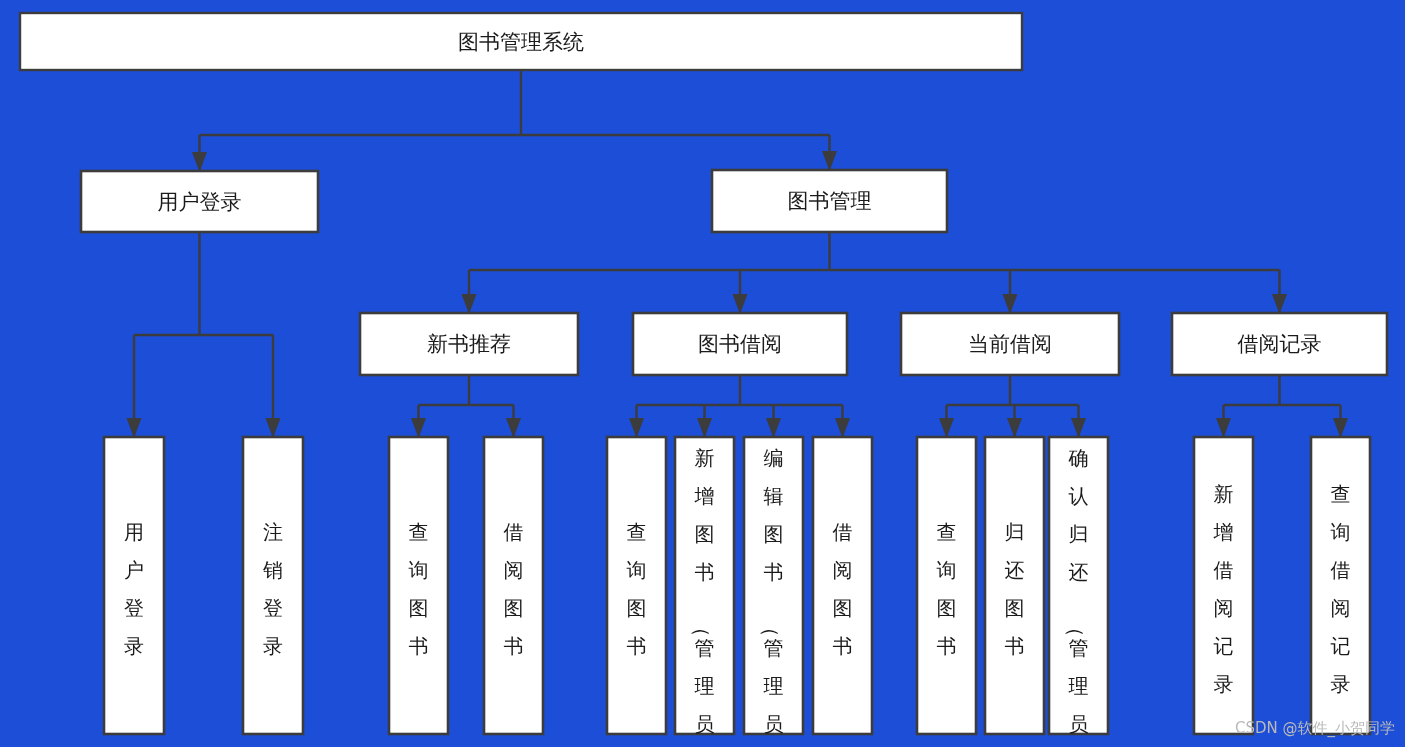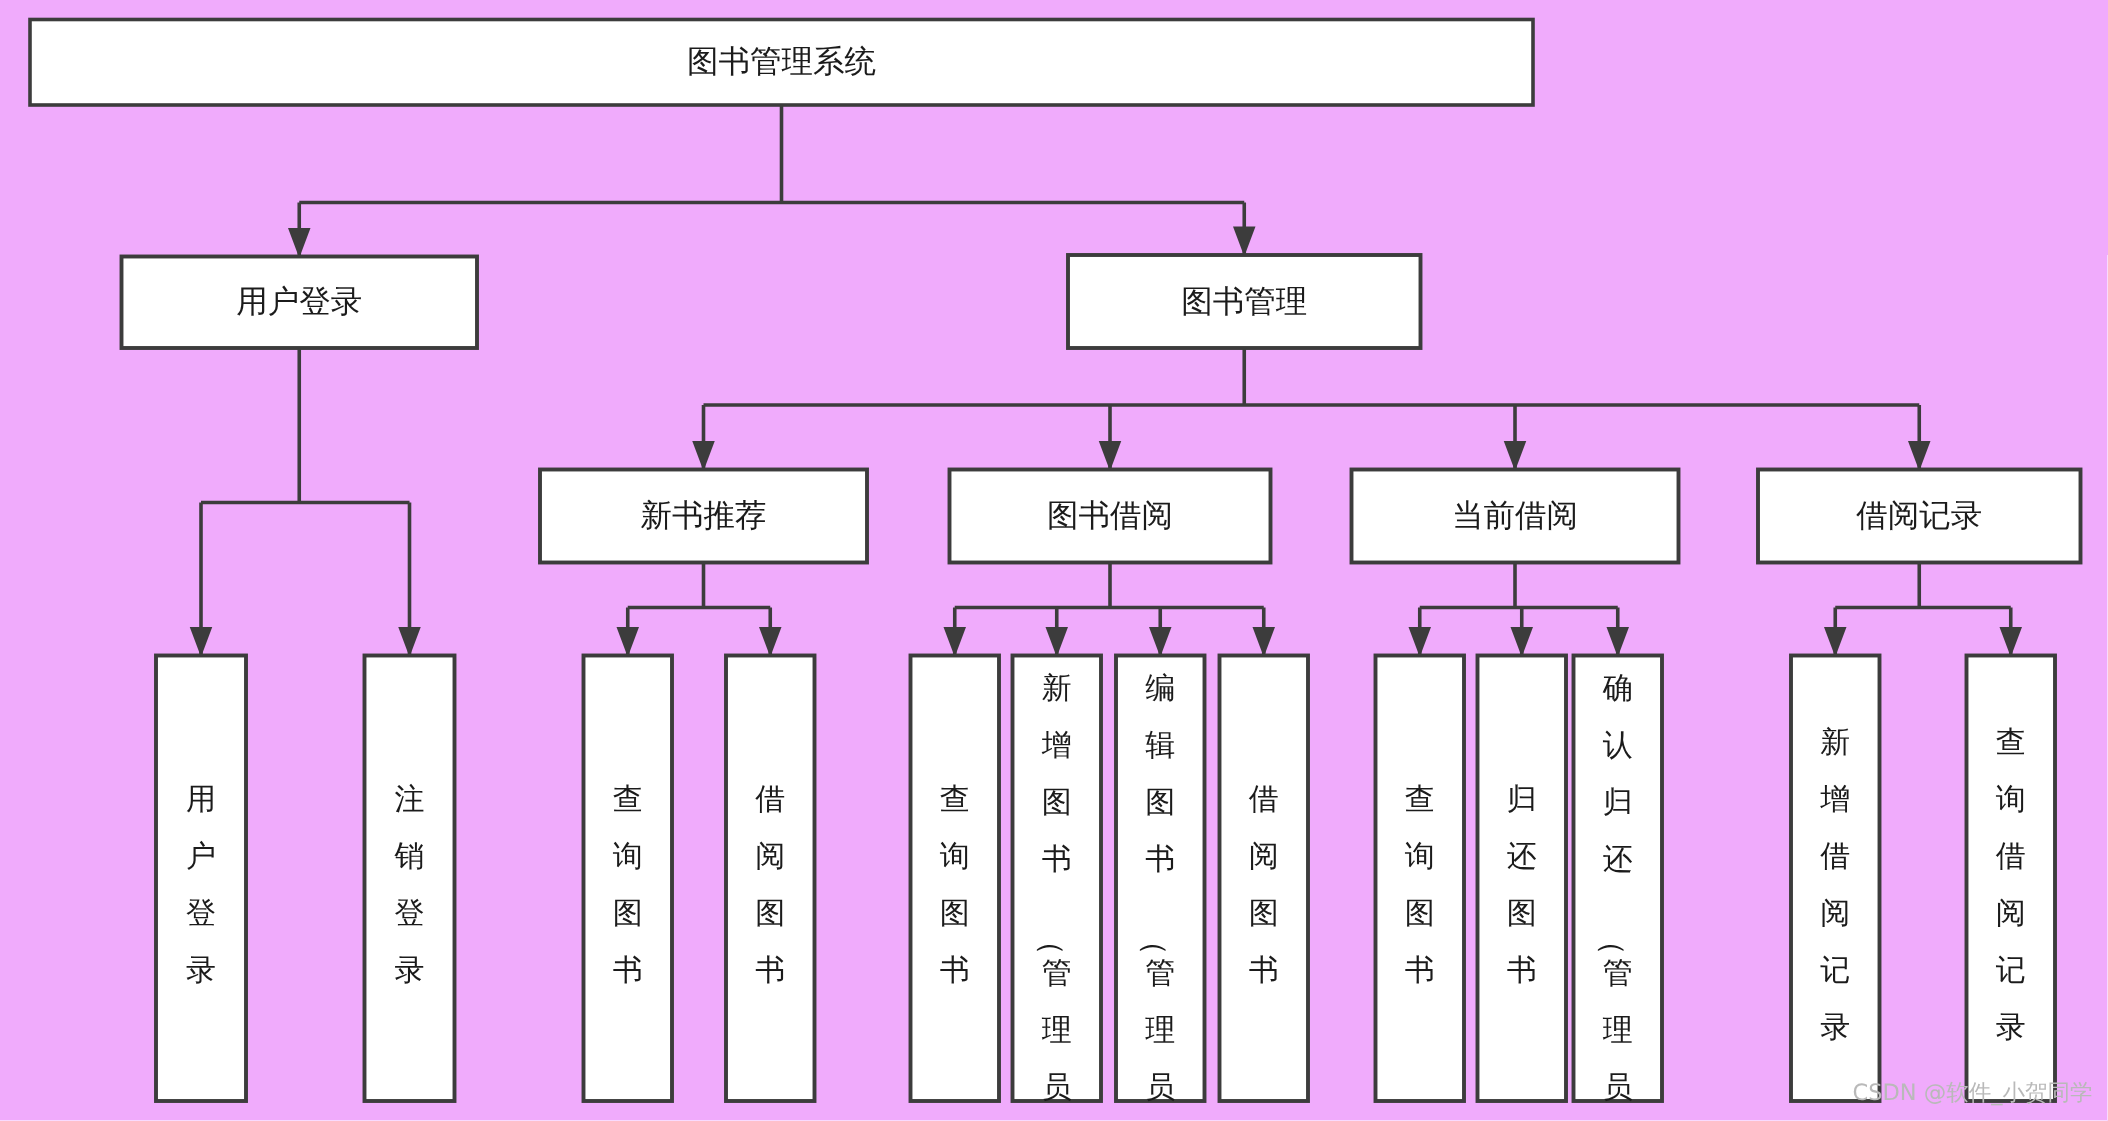--- a/index.html
+++ b/index.html
@@ -11,21 +11,21 @@
   body {
     width: 1405px;
     height: 747px;
     overflow: hidden;
     font-family: "DejaVu Sans", "Liberation Sans", sans-serif;
   }
   #diagram-root {
     position: relative;
     width: 1405px;
     height: 747px;
-    background: #f0abfc;
+    background: #1d4ed8;
   }
   svg.diagram-canvas {
     position: absolute;
     left: 0;
     top: 0;
     width: 1405px;
     height: 747px;
     display: block;
   }
   .node-box {

